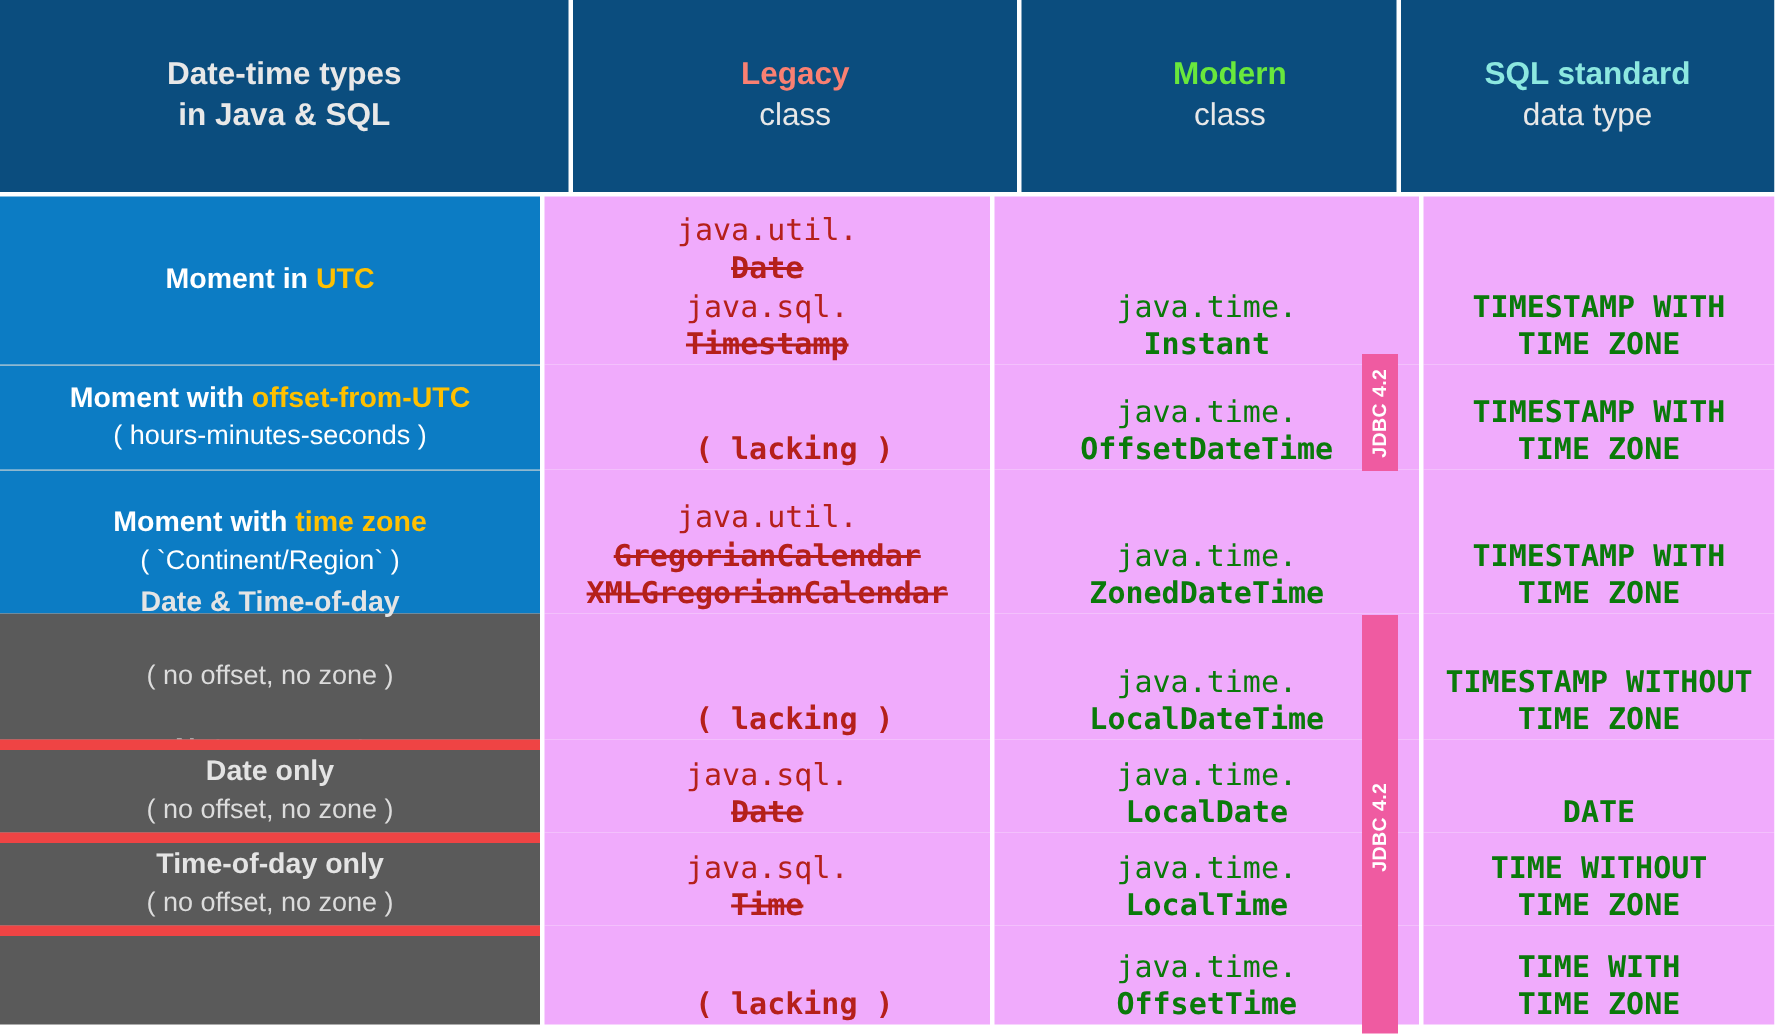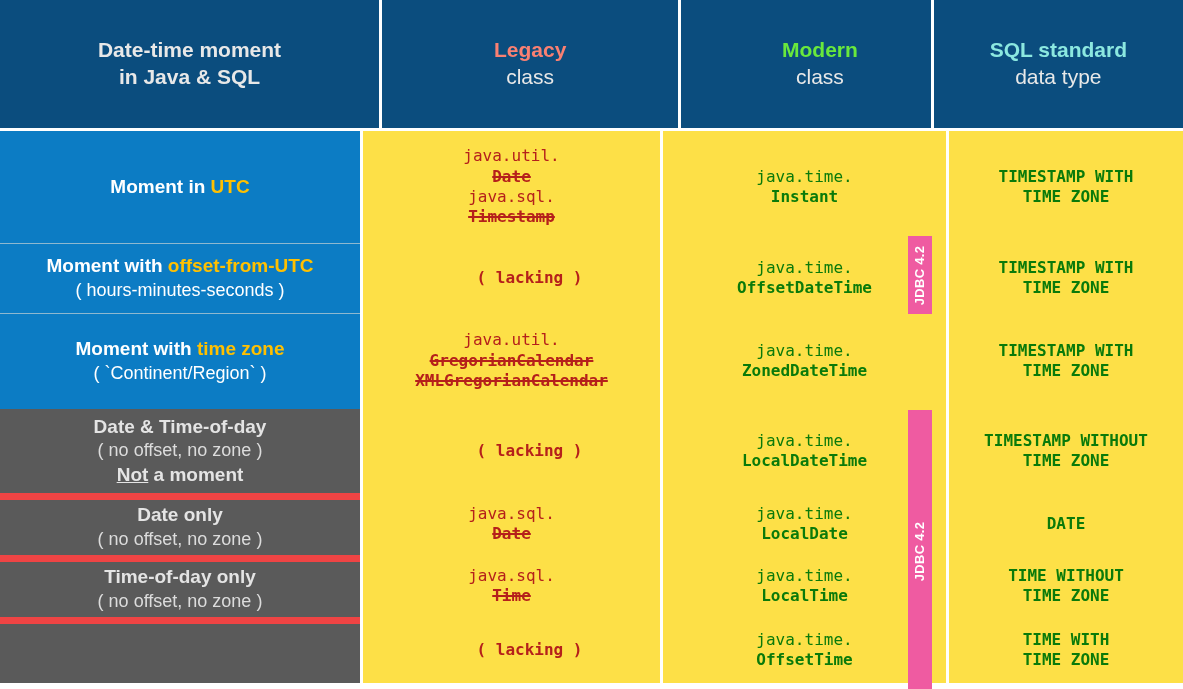--- a/index.html
+++ b/index.html
@@ -66,34 +66,35 @@
     width: 360px;
     margin-right: 3px;
     color: #ffffff;
     font-size: 19px;
     line-height: 1.3;
     padding: 2px 6px;
   }
   .row.blue  .cell.label { background: #0c7cc4; border-top: 1px solid #8fb8cf; }
   .row.gray  .cell.label { background: #5a5a5a; border-top: 7px solid #ef4444; }
   .row.first-blue .cell.label { border-top: none; }
-  .row.first-gray .cell.label { border-top: none; }
+  .row.first-gray .cell.label { border-top: none; gap: 25px; }
   .cell.label .title { font-weight: bold; }
   .cell.label .sub { font-weight: normal; font-size: 18px; }
   .row.gray .cell.label .sub { color: #dcdcdc; }
   .hl { color: #ffc000; }
   .row.gray .cell.label .title { color: #e4e4e4; }
   .u { text-decoration: underline; }
 
   
   .cell.legacy, .cell.modern, .cell.sql {
-    background: #fde047;
+    background: #f0abfc;
     font-family: "DejaVu Sans Mono", "Liberation Mono", monospace;
-    font-size: 16px;
+    font-size: 20px;
     line-height: 1.28;
+    justify-content: flex-end;
   }
   .cell.legacy { width: 297px; margin-right: 3px; color: #b5201b; }
   .cell.modern { width: 283px; margin-right: 3px; color: #0a7a0a; }
   .cell.sql    { flex: 1 1 auto;  color: #0a7a0a; }
 
   .cell.legacy .pkg, .cell.modern .pkg { font-weight: normal; }
   .cell.legacy .cls {
     font-weight: bold;
     text-decoration: line-through;
     text-decoration-thickness: 2px;
@@ -126,21 +127,21 @@
 
   .sep-blue { height: 3px; background: #ffffff; width: 100%; }
 </style>
 </head>
 <body>
 
 <div class="table">
 
   <div class="thead">
     <div class="th c0">
-      <div class="line1">Date-time moment</div>
+      <div class="line1">Date-time types</div>
       <div class="line1">in Java &amp; SQL</div>
     </div>
     <div class="th c1">
       <div class="line1 accent-legacy">Legacy</div>
       <div class="line2">class</div>
     </div>
     <div class="th c2">
       <div class="line1 accent-modern">Modern</div>
       <div class="line2">class</div>
     </div>

